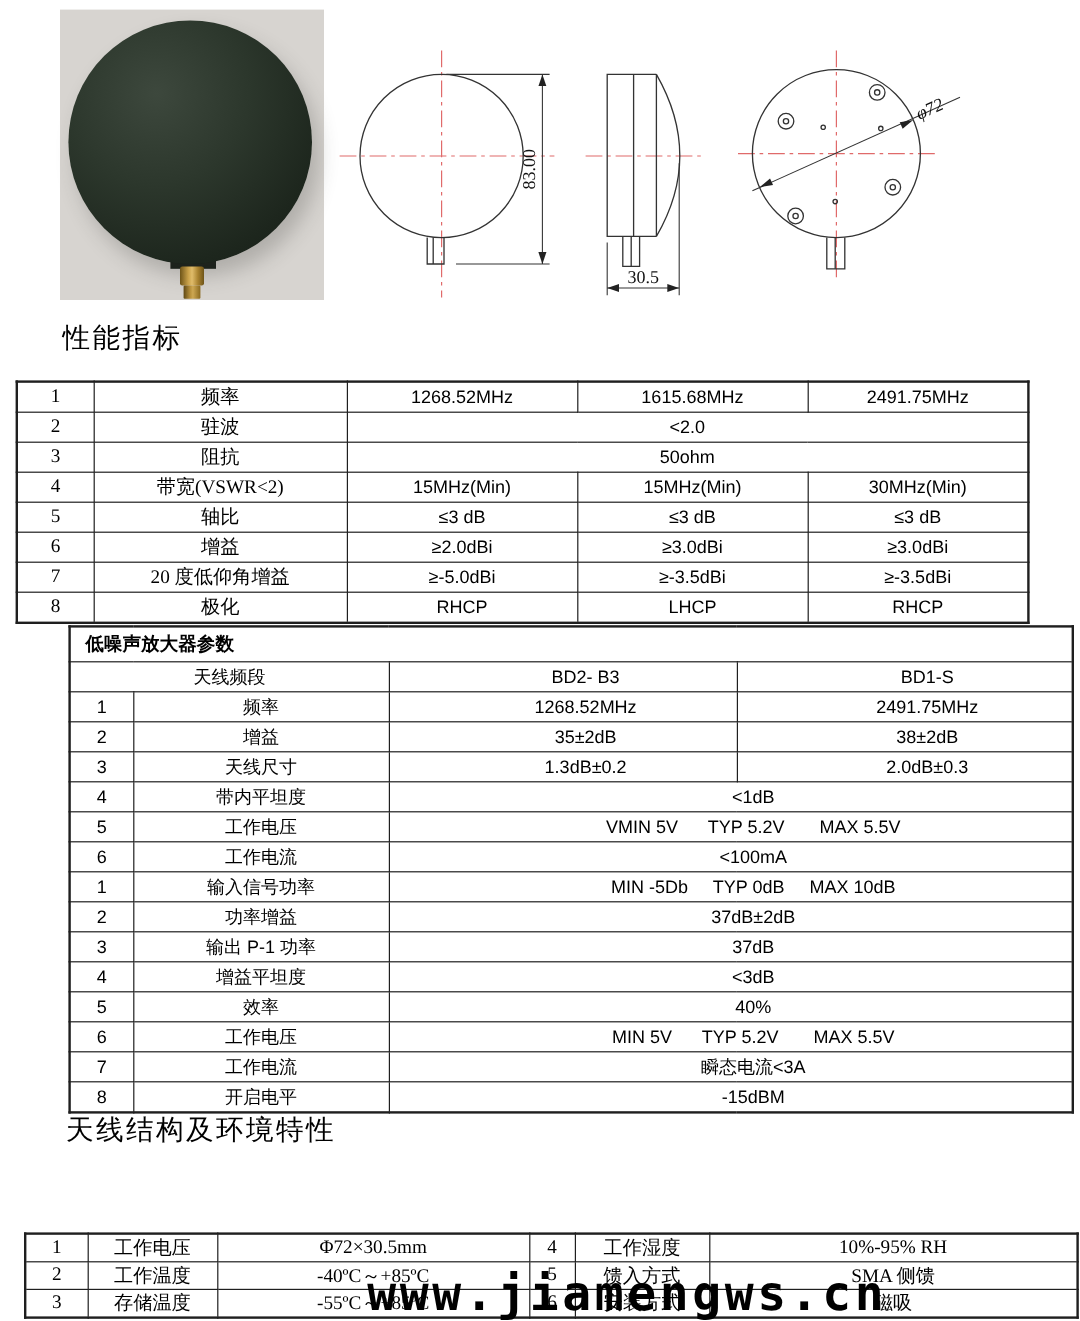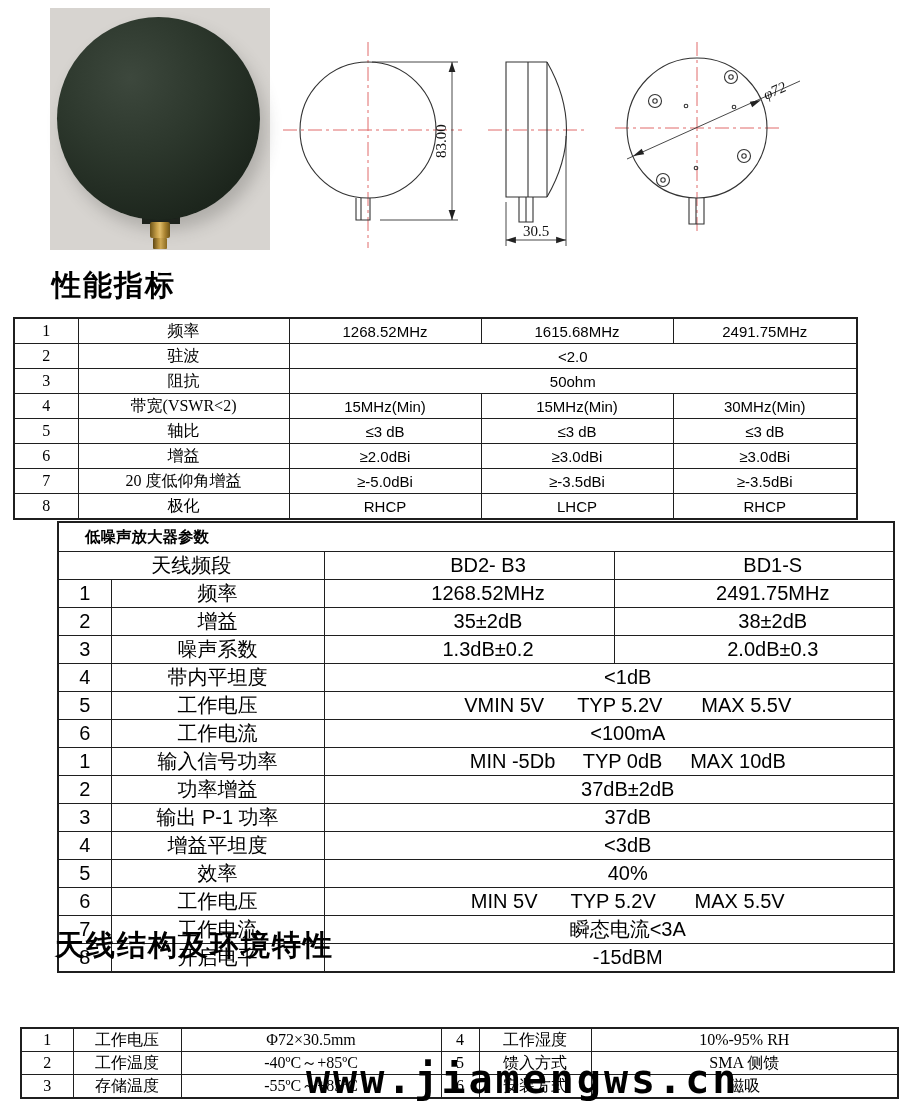--- a/index.html
+++ b/index.html
@@ -18,40 +18,40 @@
       background:linear-gradient(90deg,#5e4714,#b8913c 40%,#cda752 55%,#8a691f);}
 
   
   .drawings{position:absolute;left:0;top:0;}
   .draw-line{stroke:#333;stroke-width:1.1;fill:none;}
   .center-line{stroke:#e06a6a;stroke-width:1;fill:none;stroke-dasharray:14 4 3 4;}
   .dim-line{stroke:#333;stroke-width:0.9;fill:none;}
   .dim-text{font-family:"Liberation Serif",serif;font-size:15px;fill:#111;}
 
   
-  .sect-heading{position:absolute;font-size:29px;letter-spacing:2px;color:#000;
-      font-family:"Liberation Sans",sans-serif;font-weight:700;}
+  .sect-heading{position:absolute;font-size:23px;letter-spacing:2px;color:#000;
+      font-family:"Liberation Sans",sans-serif;font-weight:400;}
   #h-perf{left:52px;top:266px;}
   #h-struct{left:55px;top:926px;}
 
   
   table{border-collapse:collapse;table-layout:fixed;position:absolute;background:#fff;}
   td{border:1px solid #1f1f1f;text-align:center;vertical-align:middle;padding:0 2px;overflow:hidden;}
   table{border:2px solid #1f1f1f;}
 
   
   #perf-table{left:13px;top:317px;width:843px;}
   #perf-table td{height:24px;font-size:15px;}
   #perf-table .num,#perf-table .key{font-family:"Liberation Serif",serif;font-size:16px;}
   #perf-table .val{font-family:"Liberation Sans",sans-serif;}
 
   
   #amp-table{left:57px;top:521px;width:836px;}
-  #amp-table td{height:24px;font-size:20px;}
-  #amp-table .sect{height:28px;text-align:left;padding-left:26px;font-weight:bold;font-size:15.5px;}
+  #amp-table td{height:24px;font-size:15px;}
+  #amp-table .sect{height:28px;text-align:left;padding-left:12px;font-weight:bold;font-size:15.5px;}
   #amp-table .val{white-space:pre;padding-left:40px;}
 
   
   #env-table{left:20px;top:1027px;width:877px;font-family:"Liberation Serif",serif;}
   #env-table td{height:22px;font-size:16px;}
 
   
   .watermark{position:absolute;left:306px;top:1056px;z-index:6;
       font-family:"DejaVu Sans Mono",monospace;font-weight:bold;font-size:40px;
       letter-spacing:3px;color:#000;white-space:nowrap;}
@@ -214,21 +214,21 @@
     <td class="val">2491.75MHz</td>
   </tr>
   <tr>
     <td class="num">2</td>
     <td class="key">增益</td>
     <td class="val">35±2dB</td>
     <td class="val">38±2dB</td>
   </tr>
   <tr>
     <td class="num">3</td>
-    <td class="key">噪声系数</td>
+    <td class="key">天线尺寸</td>
     <td class="val">1.3dB±0.2</td>
     <td class="val">2.0dB±0.3</td>
   </tr>
   <tr>
     <td class="num">4</td>
     <td class="key">带内平坦度</td>
     <td class="val" colspan="2">&lt;1dB</td>
   </tr>
   <tr>
     <td class="num">5</td>

